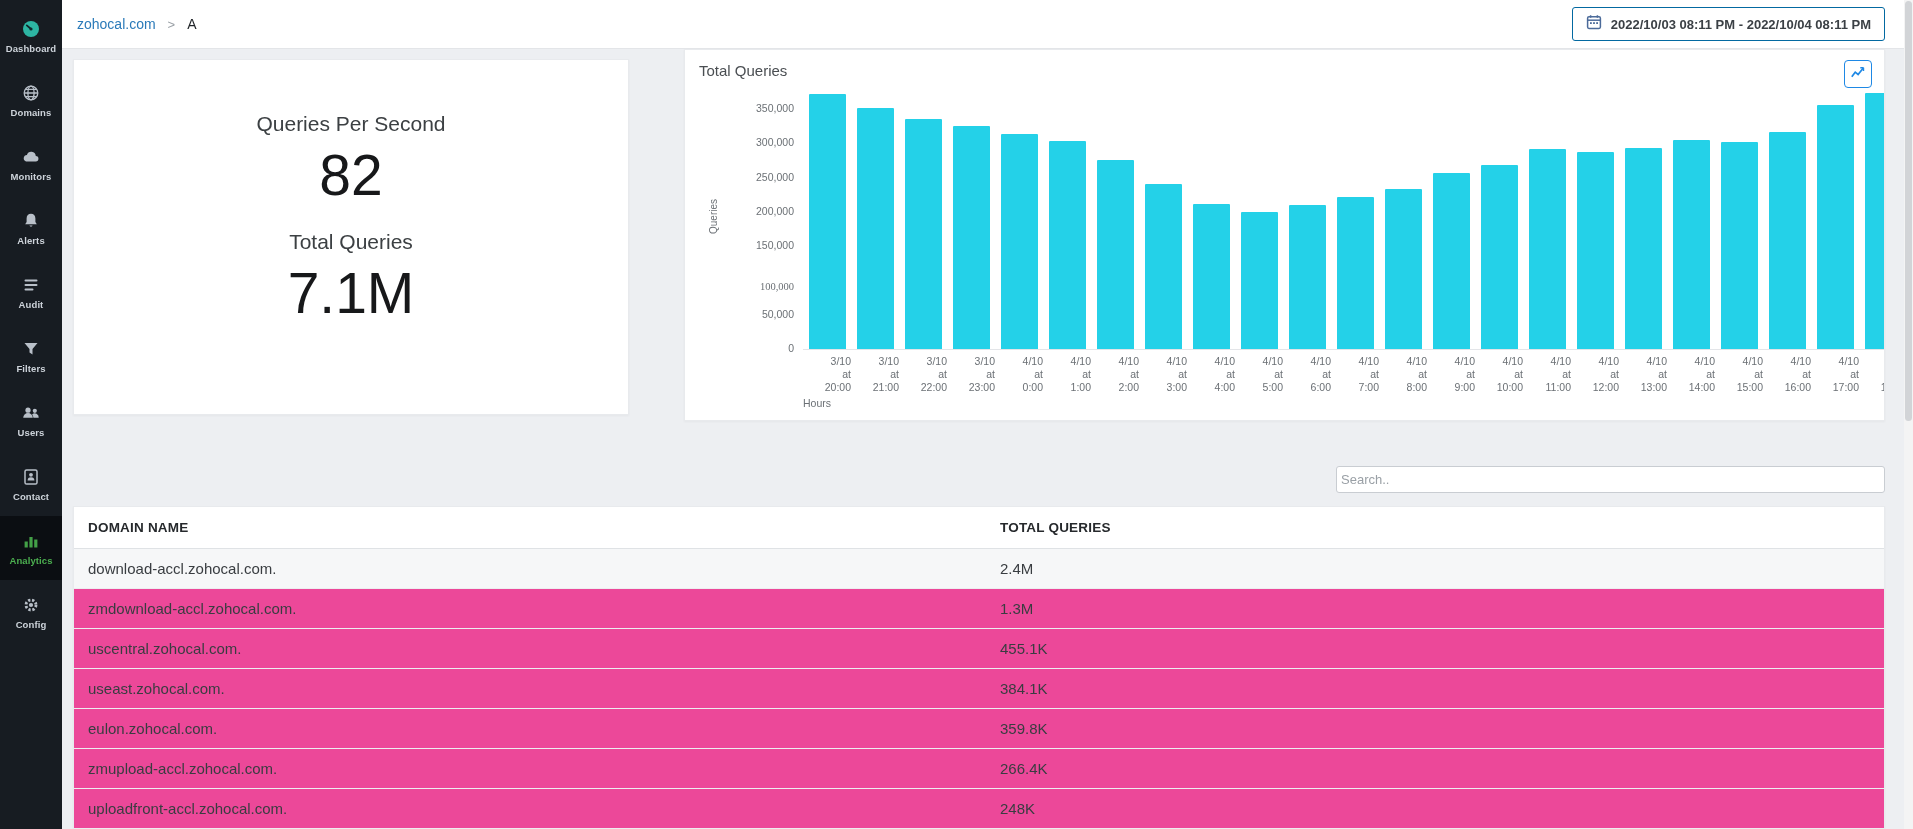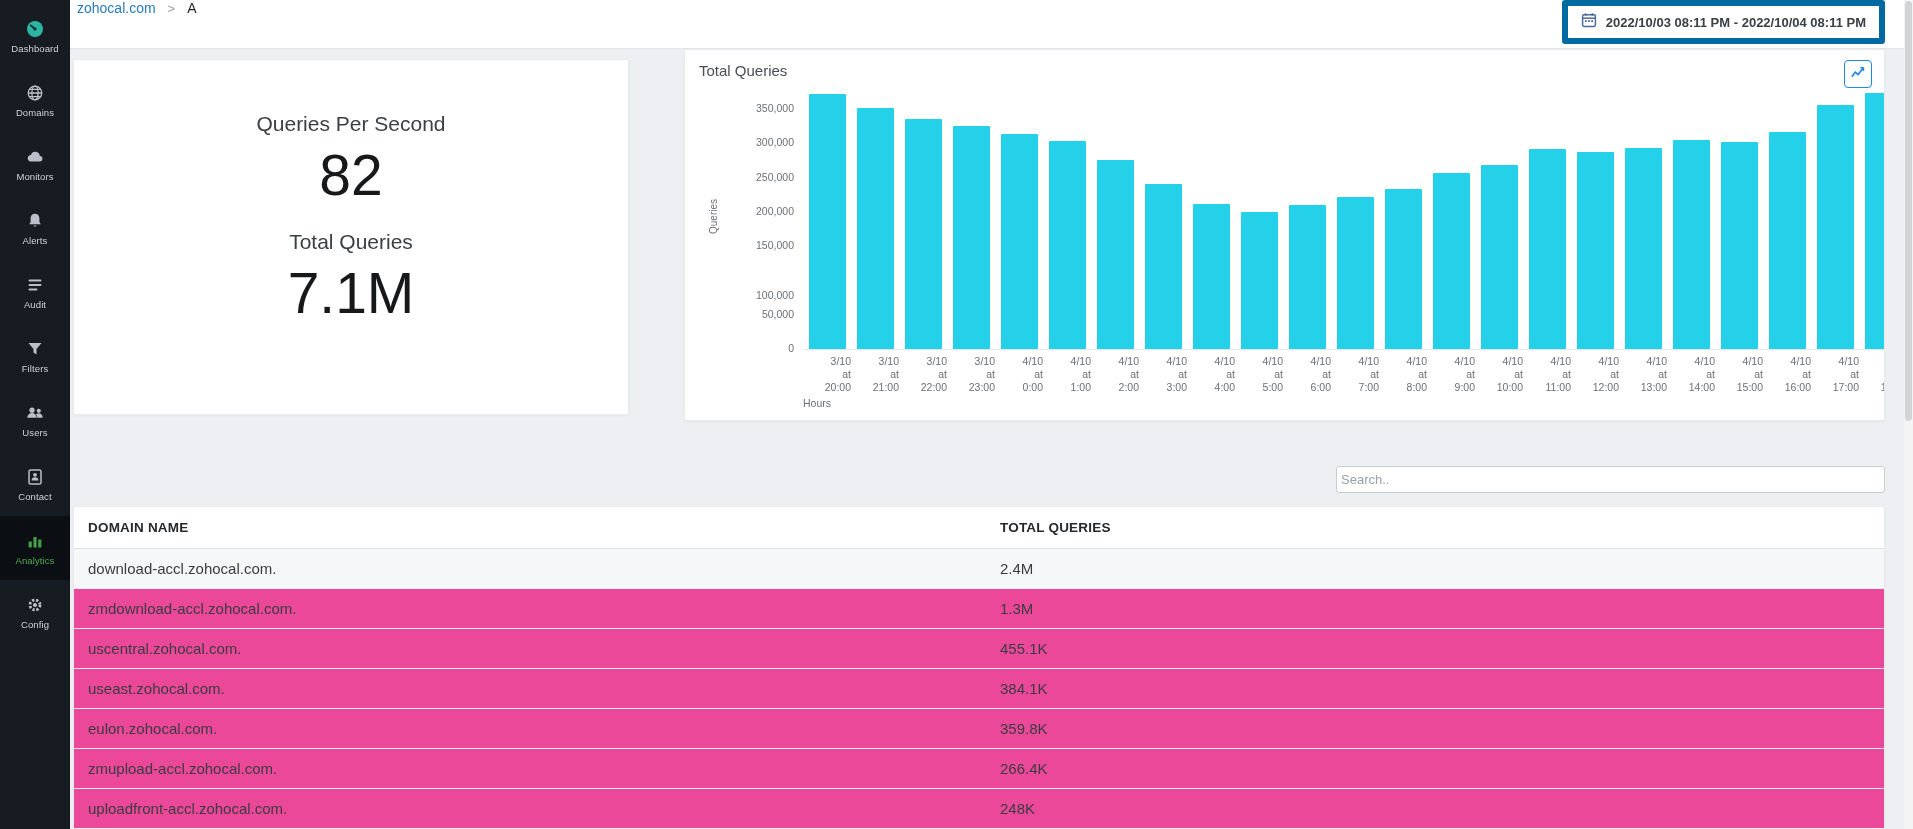--- a/index.html
+++ b/index.html
@@ -1,36 +1,36 @@
 <!DOCTYPE html>
 <html><head>
 <meta charset="utf-8">
 <style>
   html,body{margin:0;padding:0;}
   body{width:1913px;height:829px;overflow:hidden;background:#edeff2;
        font-family:"Liberation Sans",sans-serif;position:relative;}
 
   
-  .sidebar{position:fixed;left:0;top:0;width:70px;height:829px;background:#171c22;z-index:10;}
+  .sidebar{position:fixed;left:0;top:0;width:62px;height:829px;background:#171c22;z-index:10;font-weight:bold;}
   .sidebar nav{display:flex;flex-direction:column;padding-top:4px;}
   .nav-item{height:64px;display:flex;flex-direction:column;align-items:center;justify-content:center;gap:4px;cursor:pointer;}
   .nav-item.active{background:#0b0e12;}
   .nav-icon{height:20px;display:flex;align-items:center;justify-content:center;}
   .nav-label{font-size:9.5px;color:#cdd3da;letter-spacing:.1px;}
   .nav-item.active .nav-label{color:#4caf50;}
 
   
   .topbar{margin-left:55px;height:49px;background:#fff;border-bottom:1px solid #e3e5e8;
-          display:flex;align-items:flex-start;justify-content:space-between;
+          display:flex;align-items:center;justify-content:space-between;
           padding:0 28px 0 22px;box-sizing:border-box;}
   .breadcrumb{display:flex;align-items:center;font-size:14px;}
   .crumb-domain{color:#2a7ab9;cursor:pointer;}
   .crumb-sep{color:#9aa0a6;margin:0 12px;font-size:13px;}
   .crumb-record{color:#1f2327;font-weight:500;font-size:14px;}
-  .date-box{display:flex;align-items:center;gap:9px;border:6px solid #0369a1;border-radius:3px;
+  .date-box{display:flex;align-items:center;gap:9px;border:1px solid #0369a1;border-radius:3px;
             height:33px;padding:16px 13px;background:#fff;cursor:pointer;box-sizing:border-box;}
   .date-text{font-size:13px;font-weight:700;color:#3b4045;}
 
   
   .content{margin-left:55px;padding:0 28px 0 18px;}
   .top-row{display:flex;gap:55px;align-items:flex-start;}
   .card{background:#fff;border:1px solid #e8eaed;box-shadow:0 1px 2px rgba(0,0,0,.04);box-sizing:border-box;}
 
   .qps-card{width:556px;height:356px;margin-top:10px;text-align:center;padding-top:52px;}
   .qps-label,.total-label{font-size:21px;color:#3c4043;}
@@ -211,21 +211,21 @@
               <path d="M1.8 12.8 l3.4 -4.6 l2.9 2.3 l5.4 -6.8"></path>
               <path d="M13.5 3.7 v3.2 M13.5 3.7 h-3.2" stroke-width="1.4"></path>
             </svg></span>
       </div>
       <div class="chart-area">
         <div class="y-axis-title">Queries</div>
         <div class="plot">
           <div>
               <span class="ytick" style="bottom: -5px;">0</span>
               <span class="ytick" style="bottom: 29.2857px;">50,000</span>
-              <span class="ytick" style="bottom: 48px;">100,000</span>
+              <span class="ytick" style="bottom: 57px; font-family: Liberation Serif, serif;">100,000</span>
               <span class="ytick" style="bottom: 97.8571px;">150,000</span>
               <span class="ytick" style="bottom: 132.143px;">200,000</span>
               <span class="ytick" style="bottom: 166.429px;">250,000</span>
               <span class="ytick" style="bottom: 200.714px;">300,000</span>
               <span class="ytick" style="bottom: 235px;">350,000</span>
             </div>
           <div class="bars">
               <div class="bar-slot">
                 <div class="bar" style="height: 255px; background: rgb(36, 209, 232);"></div>
               </div>

